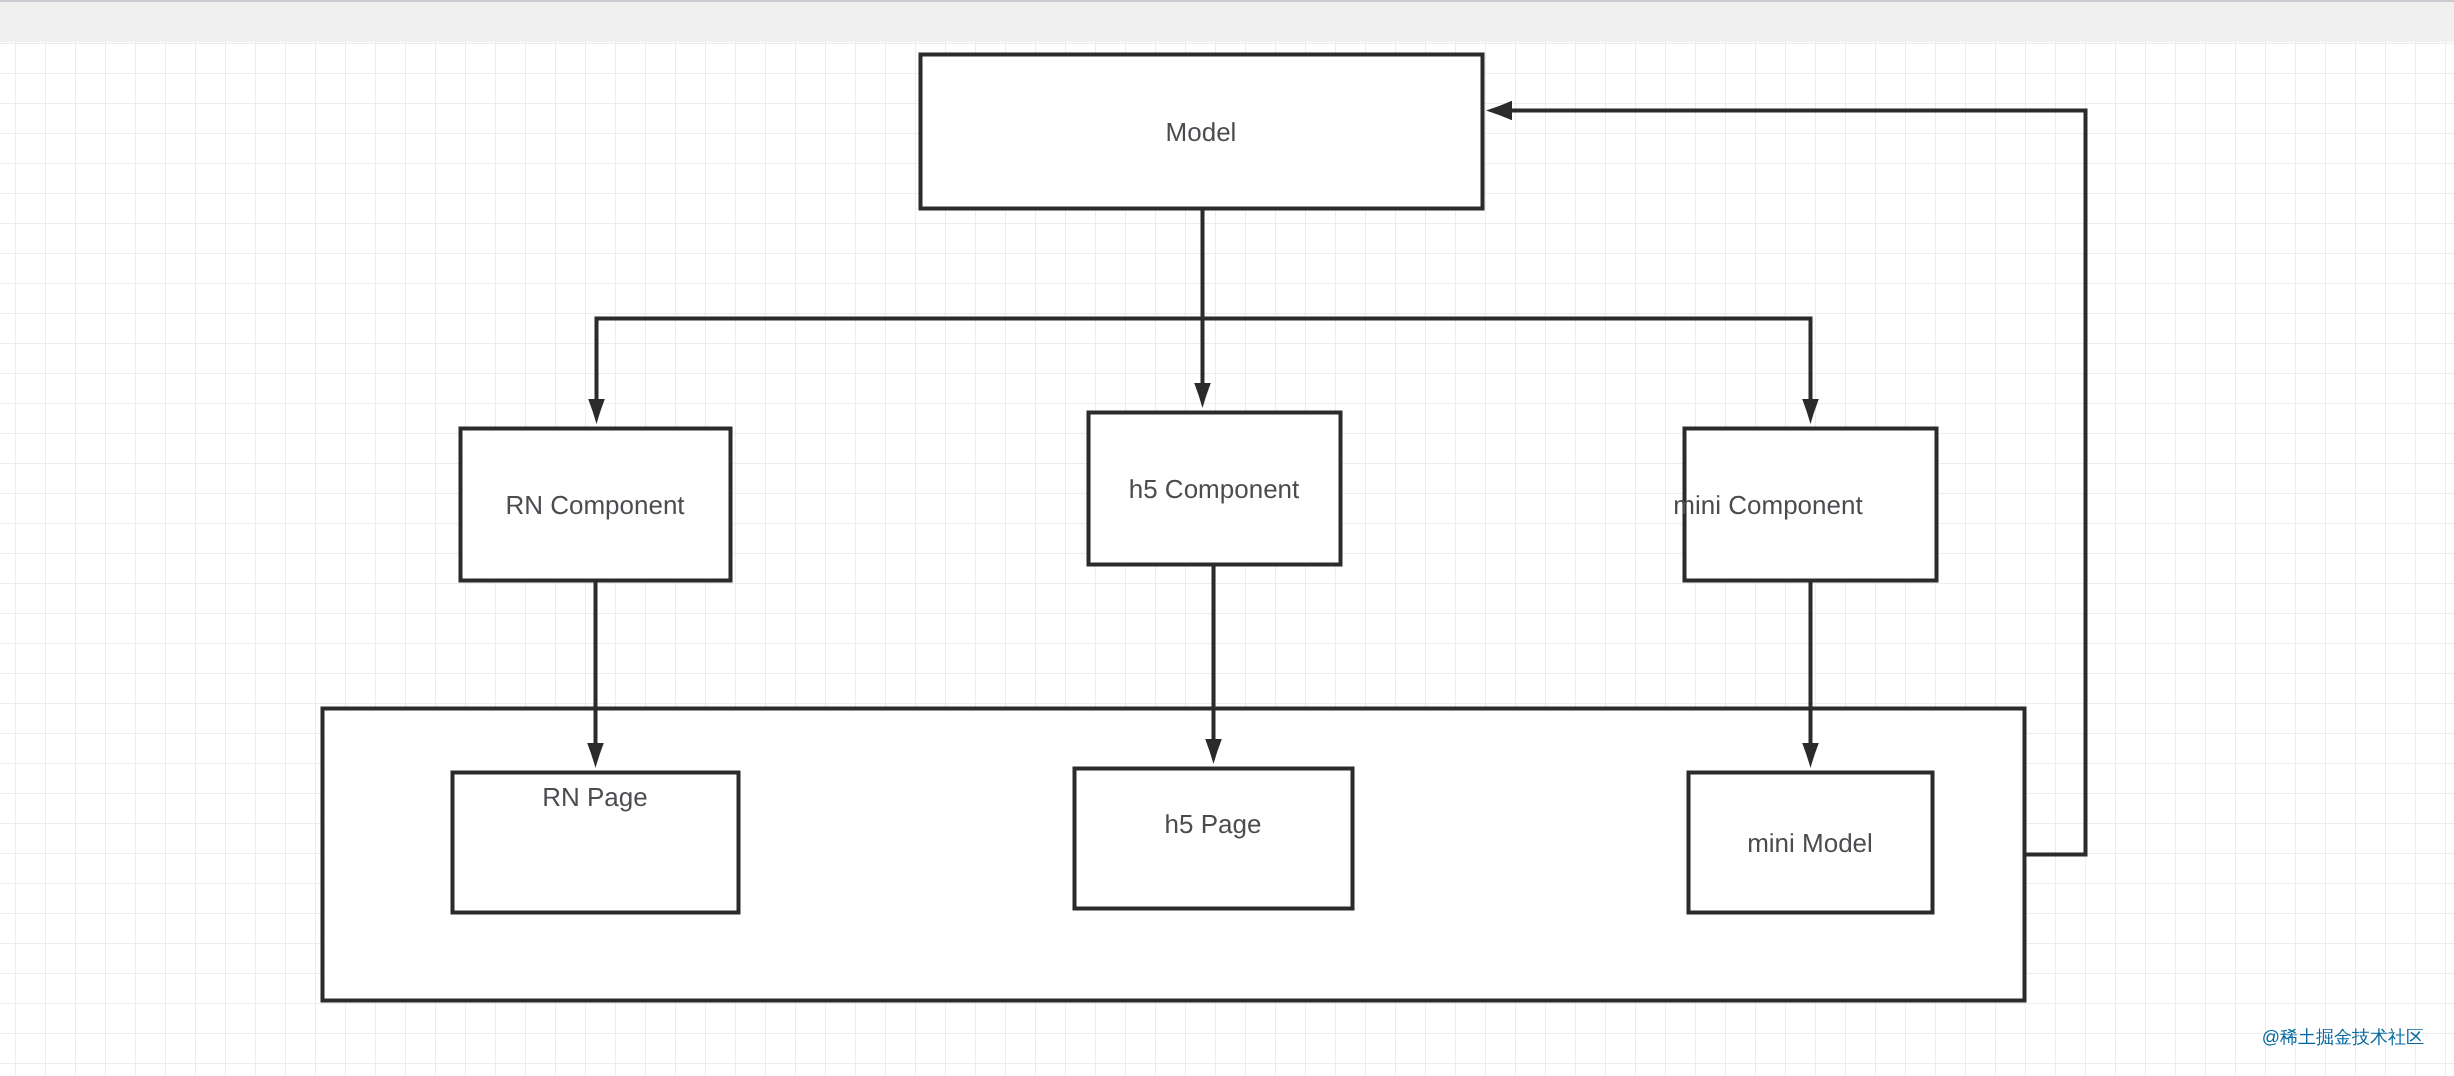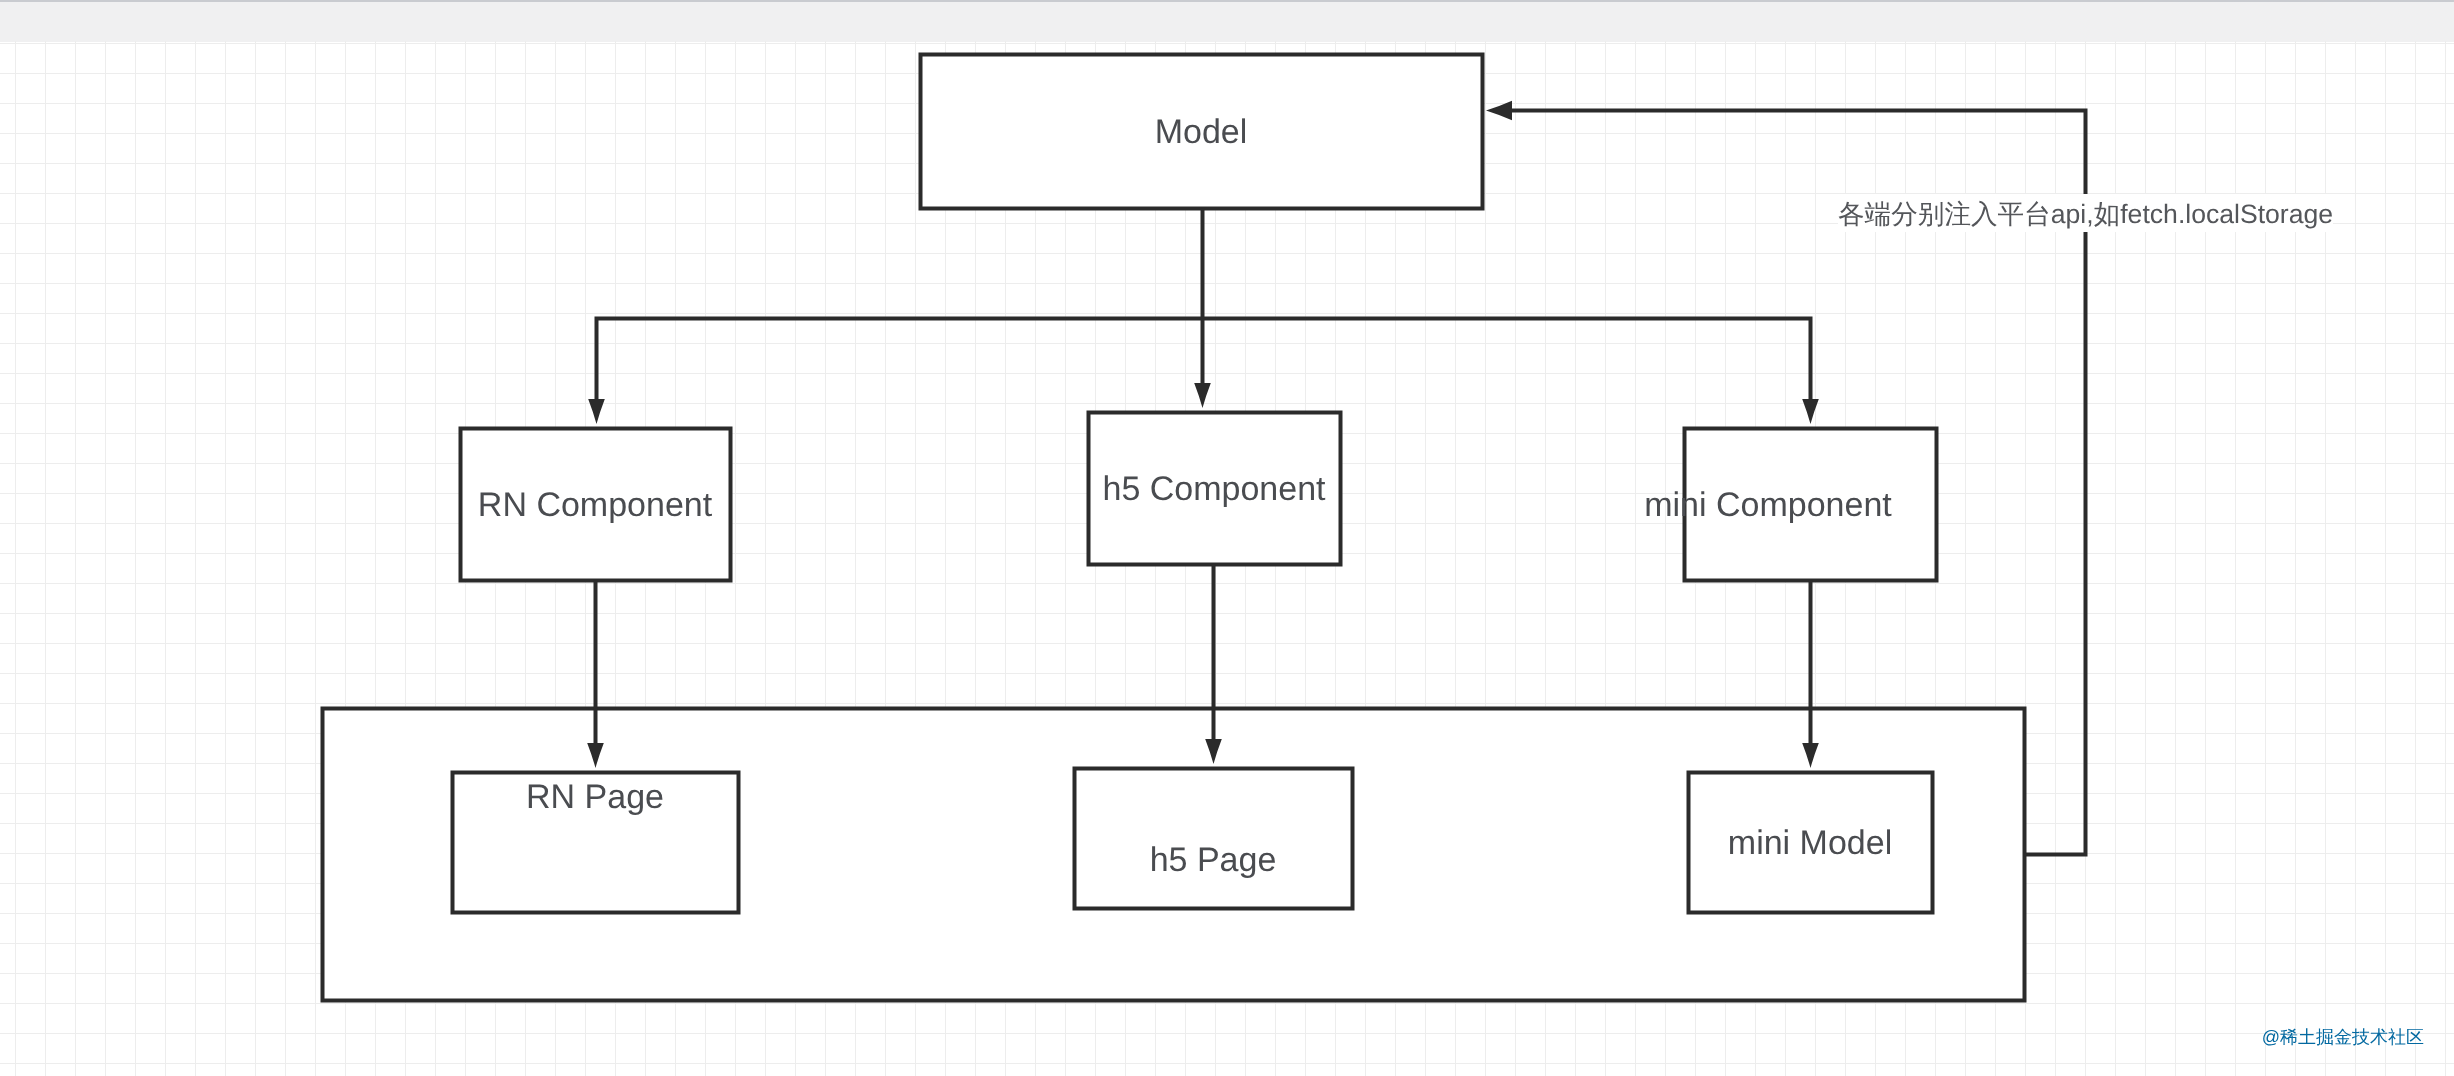--- a/index.html
+++ b/index.html
@@ -10,21 +10,21 @@
   #canvas{position:relative;width:2454px;height:1076px;}
   .topbar{position:absolute;left:0;top:0;width:2454px;height:42px;background:#f0f0f1;}
   .topbar-line{position:absolute;left:0;top:0;width:2454px;height:2px;background:#c9cbd0;}
   .grid{position:absolute;left:0;top:41px;width:2454px;height:1035px;
         background-image:
           linear-gradient(to right, #ededed 1px, transparent 1px),
           linear-gradient(to bottom, #ededed 1px, transparent 1px);
         background-size:30px 30px;
         background-position:15px 2px;}
   svg.diagram{position:absolute;left:0;top:0;width:2454px;height:1076px;}
-  .boxlabel{position:absolute;color:#4a4c50;font-size:34px;white-space:nowrap;
+  .boxlabel{position:absolute;color:#4a4c50;font-size:26px;white-space:nowrap;
             transform:translate(-50%,-50%);will-change:transform;}
   .note{position:absolute;color:#54565a;font-size:26.6px;white-space:nowrap;
         background:#ffffff;line-height:35px;height:35px;padding-top:3px;box-sizing:content-box;
         transform:translateY(-50%);will-change:transform;}
   .watermark{position:absolute;color:#0369a1;font-size:18px;white-space:nowrap;
              transform:translate(-100%,-50%);will-change:transform;}
 </style>
 </head>
 <body>
 
@@ -65,18 +65,17 @@
       <path d="M1810.5,768.0 Q1813.99,755.5 1818.80,743.0 L1802.20,743.0 Q1807.01,755.5 1810.5,768.0 Z"></path>
       <path d="M1486.0,110.5 Q1499.00,114.62 1512.0,120.30 L1512.0,100.70 Q1499.00,106.38 1486.0,110.5 Z"></path>
     </g>
   </svg>
 
   <div class="boxlabel" style="left:1201px;top:132px">Model</div>
   <div class="boxlabel" style="left:595px;top:505px">RN Component</div>
   <div class="boxlabel" style="left:1214px;top:489px">h5 Component</div>
   <div class="boxlabel" style="left:1768px;top:505px">mini Component</div>
   <div class="boxlabel" style="left:595px;top:797px">RN Page</div>
-  <div class="boxlabel" style="left:1213px;top:860px">h5 Page</div>
+  <div class="boxlabel" style="left:1213px;top:824px">h5 Page</div>
   <div class="boxlabel" style="left:1810px;top:843px">mini Model</div>
 
-  <div class="note" style="left:1838px;top:213px">各端分别注入平台api,如fetch.localStorage</div>
   <div class="watermark" style="left:2424px;top:1038px">@稀土掘金技术社区</div>
 </div>
 
 </body></html>

